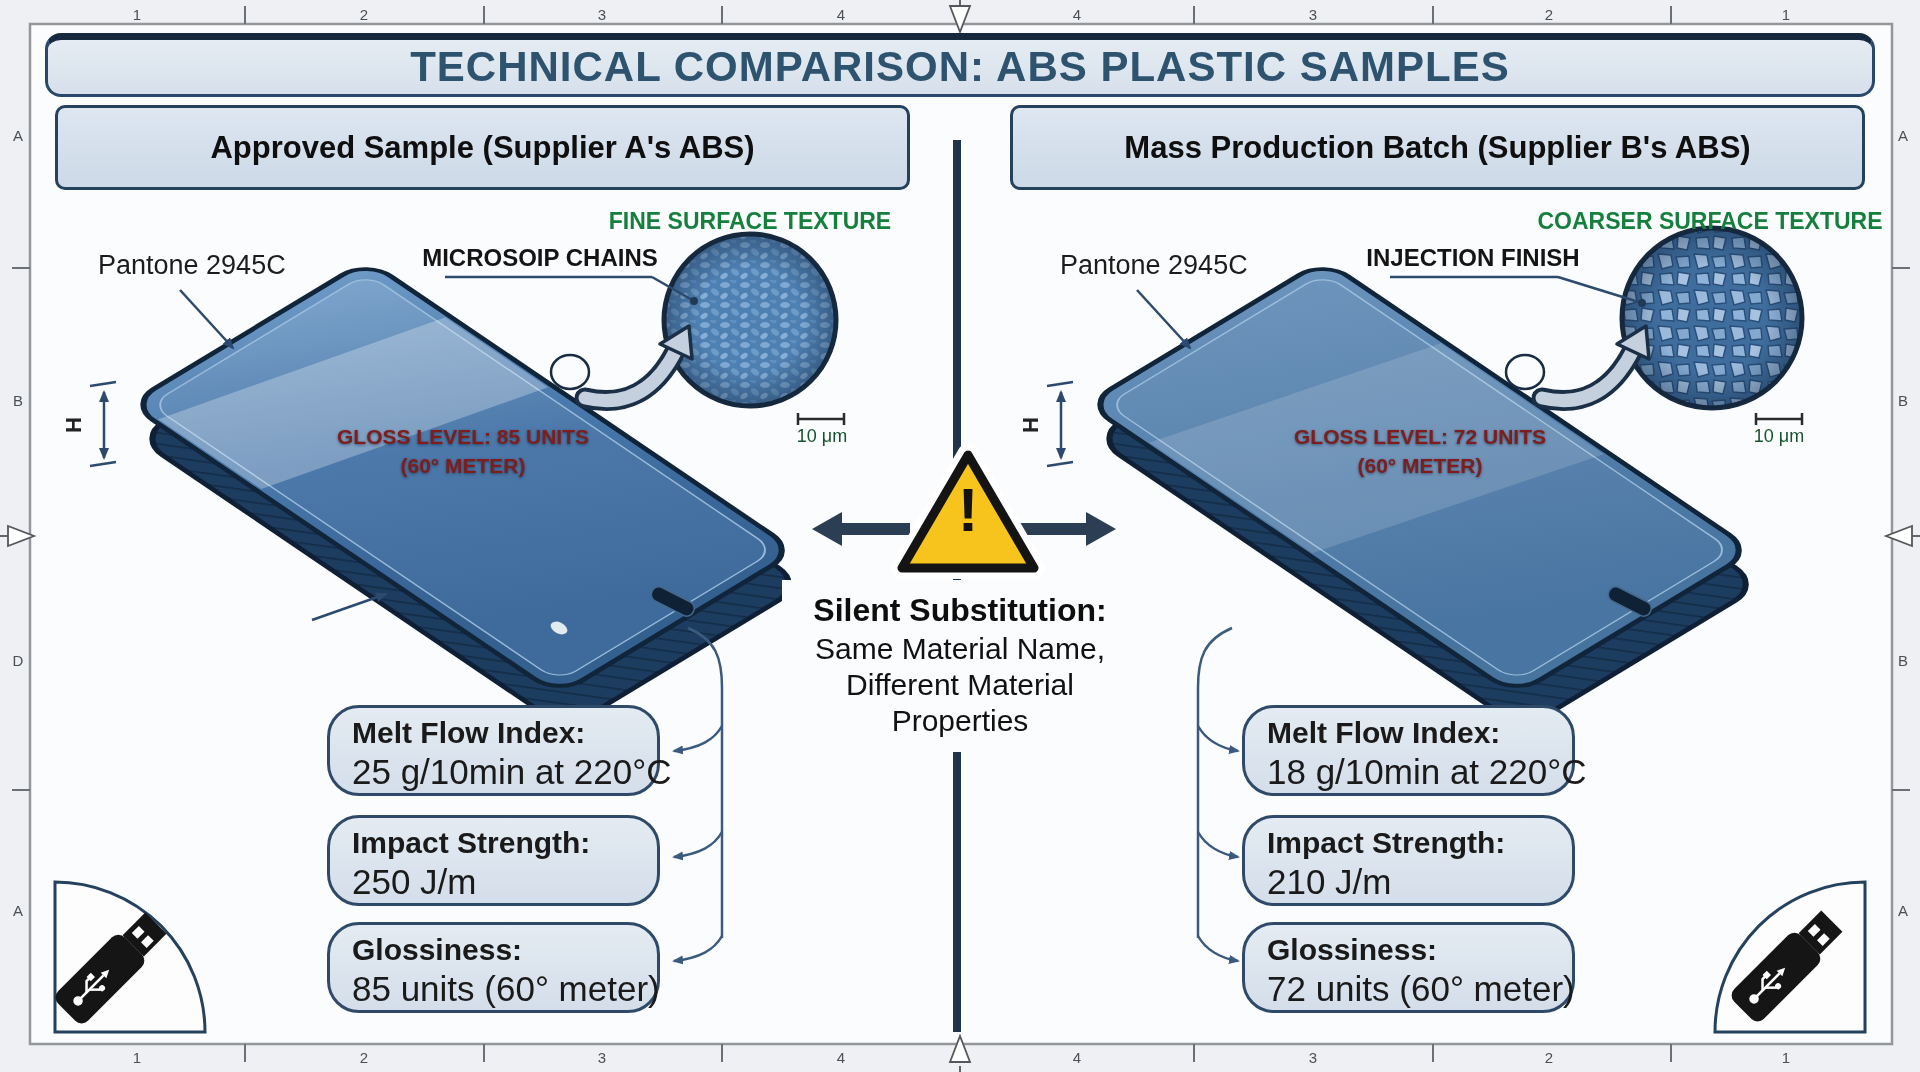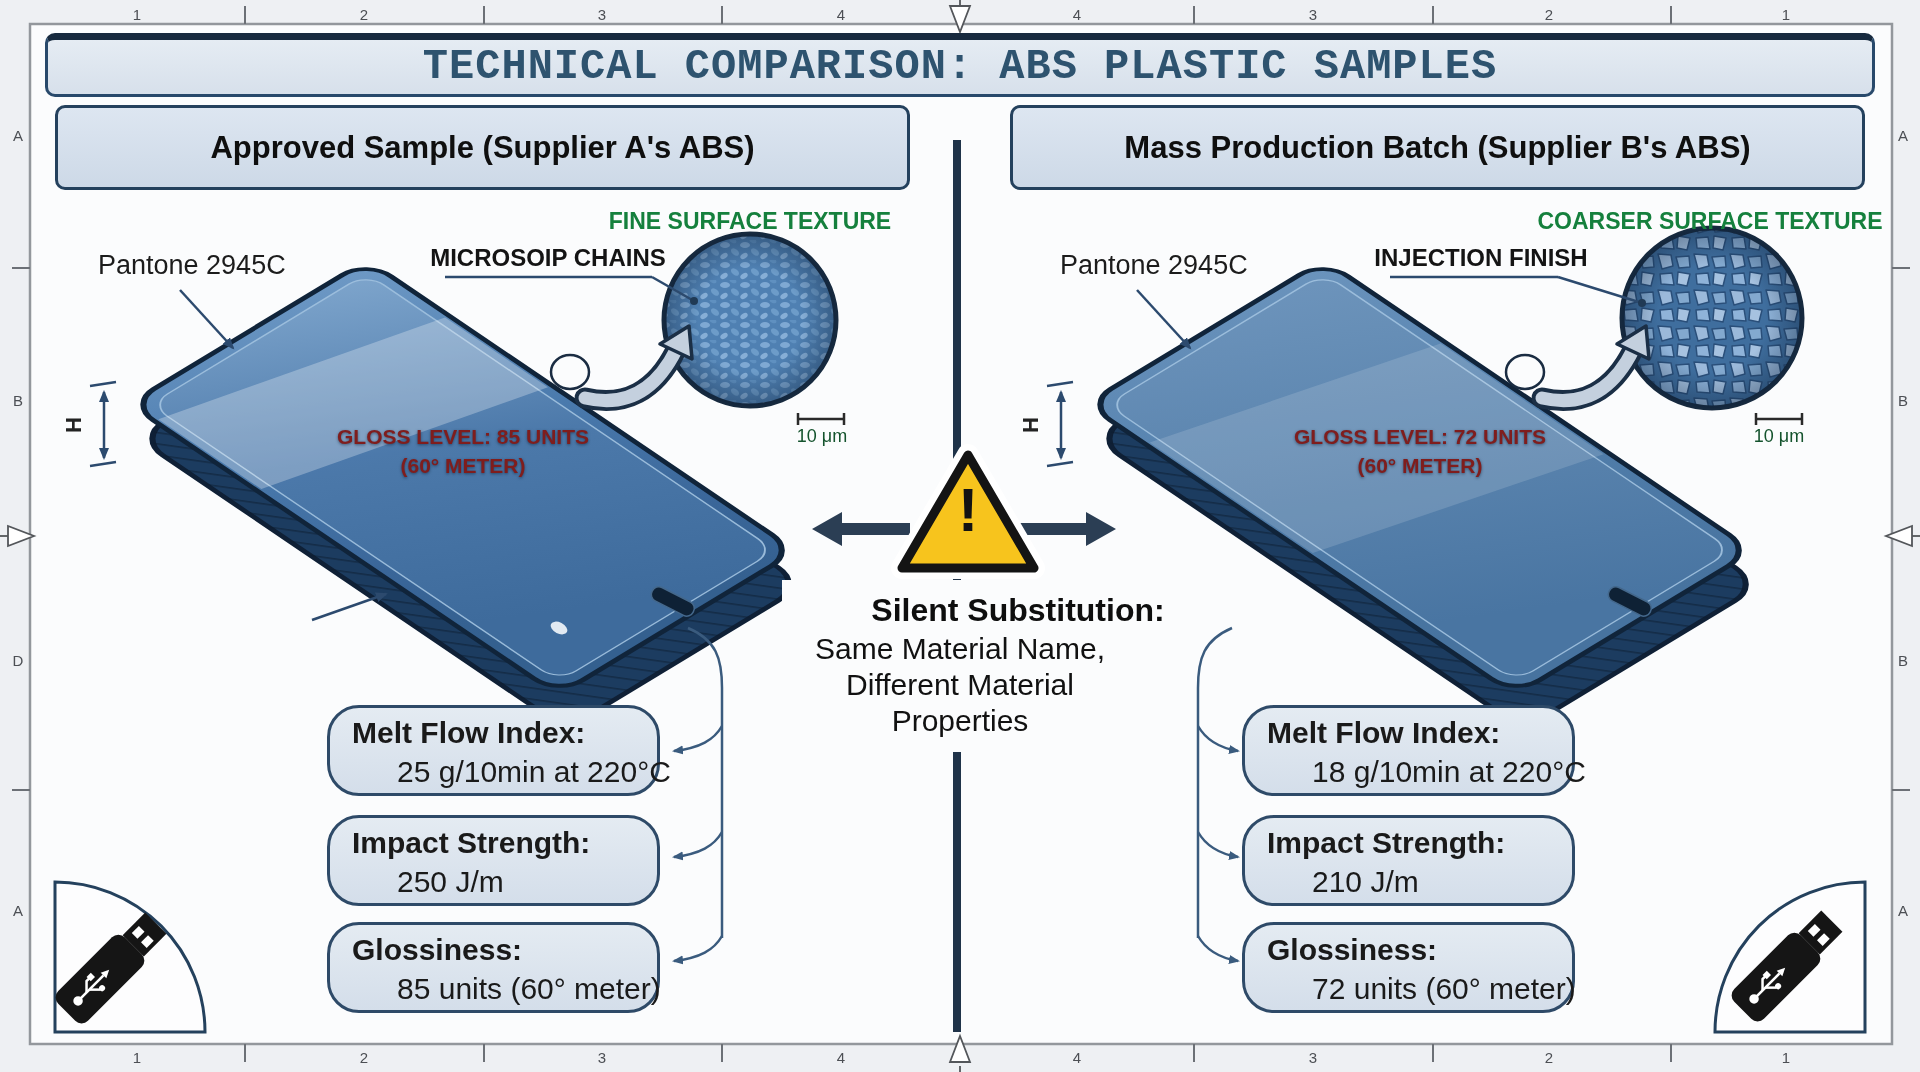--- a/index.html
+++ b/index.html
@@ -4,42 +4,42 @@
 <style>
   html,body{margin:0;padding:0;background:#eef0f3;}
   #stage{position:relative;width:1920px;height:1072px;overflow:hidden;
          font-family:"Liberation Sans",sans-serif;color:#1a1a1a;}
   .abs{position:absolute;}
   svg{position:absolute;left:0;top:0;}
   
   .rulv{position:absolute;transform:translate(-50%,-50%);font-size:15px;color:#4c4f54;}
   
   .titlebox{left:45px;top:33px;width:1830px;height:64px;background:linear-gradient(#e5ecf3,#d7e0eb);
-            border:3px solid #28496b;border-top:7px solid #16293e;border-radius:10px;box-sizing:border-box;
-            display:flex;align-items:center;justify-content:center;font-family:Liberation Mono, monospace;}
+            border:3px solid #28496b;border-top:7px solid #16293e;border-radius:16px;box-sizing:border-box;
+            display:flex;align-items:center;justify-content:center;}
   .titletxt{font-weight:bold;font-size:42px;color:#2e536f;letter-spacing:1px;}
   
   .panel{top:105px;width:855px;height:927px;background:#fdfdfe;border:3px solid #24415d;border-radius:8px;box-sizing:border-box;}
   .phead{top:105px;width:855px;height:85px;background:linear-gradient(#dde6f1,#cdd9e7);border:3px solid #24415d;
          border-radius:10px;box-sizing:border-box;display:flex;align-items:center;justify-content:center;
          font-weight:bold;font-size:31px;color:#0f0f0f;}
   
   .lbl{font-size:27px;color:#1c1c1c;}
-  .callout{font-weight:bold;font-size:24px;color:#141414;white-space:nowrap;transform:translateX(-50%);margin-left:8px;}
+  .callout{font-weight:bold;font-size:24px;color:#141414;white-space:nowrap;transform:translateX(-50%);}
   .caption{font-weight:bold;font-size:23px;color:#15803d;white-space:nowrap;transform:translateX(-50%);}
   .gloss{width:260px;text-align:center;font-weight:bold;font-size:21px;line-height:29px;color:#7f1d1d;
          text-shadow:0 1px 3px rgba(10,25,45,.55);}
   .molded{text-align:center;font-weight:bold;font-size:23px;line-height:28px;color:#222;transform:translateX(-50%);white-space:nowrap;}
   .hlbl{font-weight:bold;font-size:22px;color:#222;transform:rotate(-90deg);}
   .scale{font-size:18px;color:#14532d;transform:translateX(-50%);white-space:nowrap;}
   
   .spec-box{width:333px;height:91px;background:linear-gradient(180deg,#e4ebf2,#d4deea);border:3px solid #2e4a68;
             border-radius:32px;box-sizing:border-box;padding:5px 0 0 22px;}
   .spec-label{font-weight:bold;font-size:30px;line-height:39px;white-space:nowrap;}
-  .spec-value{font-size:30px;line-height:39px;white-space:nowrap;margin-left:45px;}
+  .spec-value{font-size:35px;line-height:39px;white-space:nowrap;}
   
   .cheading{font-weight:bold;font-size:32px;transform:translateX(-50%);white-space:nowrap;color:#0e0e0e;}
   .cline{font-size:30px;transform:translateX(-50%);white-space:nowrap;color:#111;}
   .bang{font-weight:bold;font-size:62px;color:#131313;transform:translateX(-50%);}
 </style>
 </head>
 <body>
 
 <div id="stage">
 
@@ -317,21 +317,21 @@
   <div class="abs spec-box" style="left:1242px;top:815px;">
     <div class="spec-label">Impact Strength:</div>
     <div class="spec-value">210 J/m</div>
   </div>
   <div class="abs spec-box" style="left:1242px;top:922px;">
     <div class="spec-label">Glossiness:</div>
     <div class="spec-value">72 units (60° meter)</div>
   </div>
 
   <div class="abs bang" style="left:968px;top:474px;">!</div>
-  <div class="abs cheading" style="left:1018px;top:592px;">Silent Substitution:</div>
+  <div class="abs cheading" style="left:960px;top:592px;">Silent Substitution:</div>
   <div class="abs cline" style="left:960px;top:632px;">Same Material Name,</div>
   <div class="abs cline" style="left:960px;top:668px;">Different Material</div>
   <div class="abs cline" style="left:960px;top:704px;">Properties</div>
 
   <span class="rulv" style="left:137px;top:14px;">1</span>
   <span class="rulv" style="left:364px;top:14px;">2</span>
   <span class="rulv" style="left:602px;top:14px;">3</span>
   <span class="rulv" style="left:841px;top:14px;">4</span>
   <span class="rulv" style="left:1077px;top:14px;">4</span>
   <span class="rulv" style="left:1313px;top:14px;">3</span>

